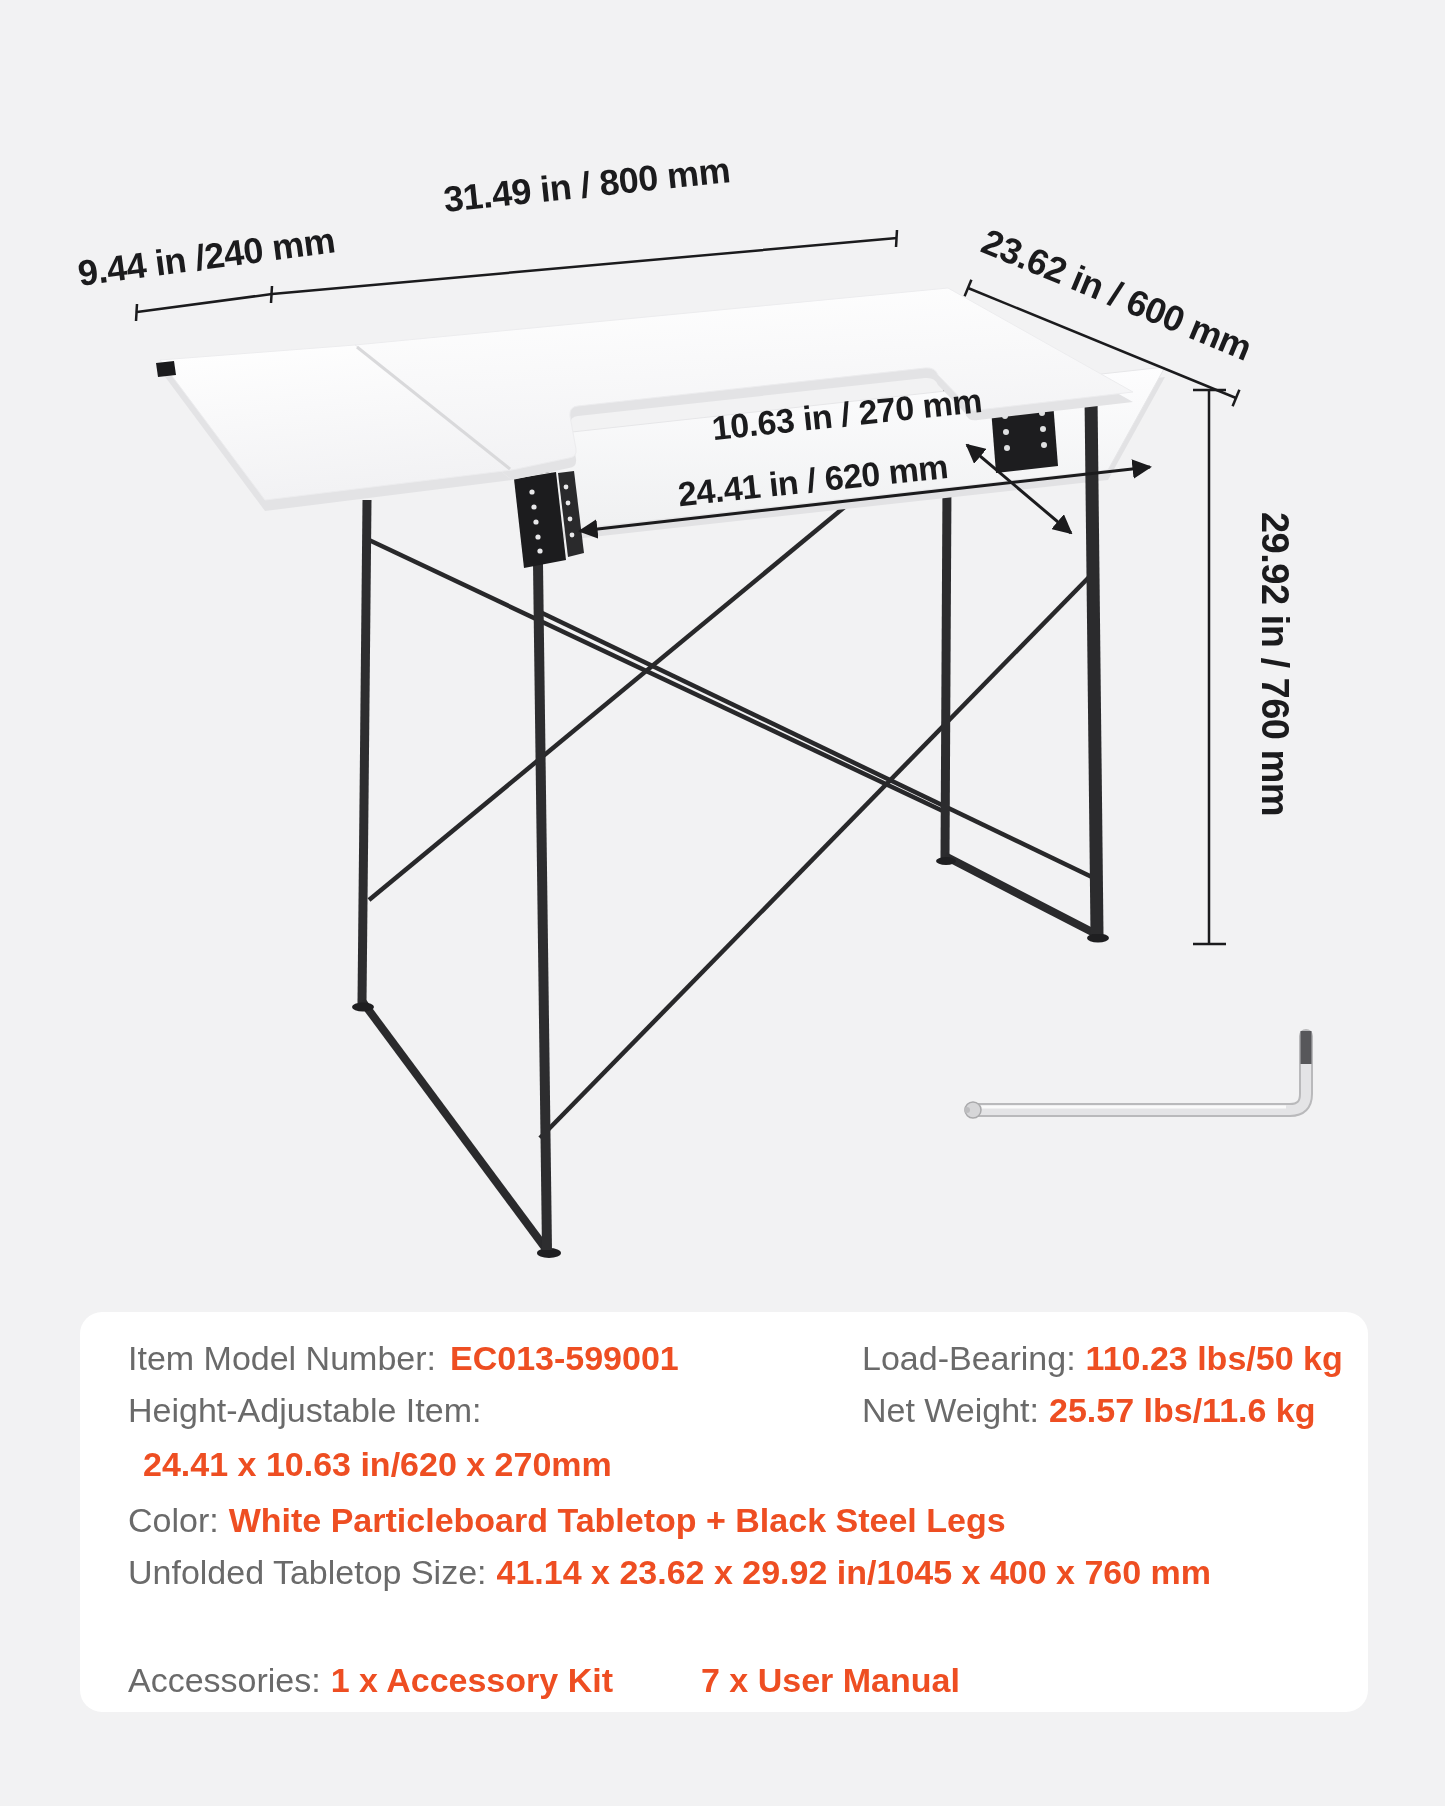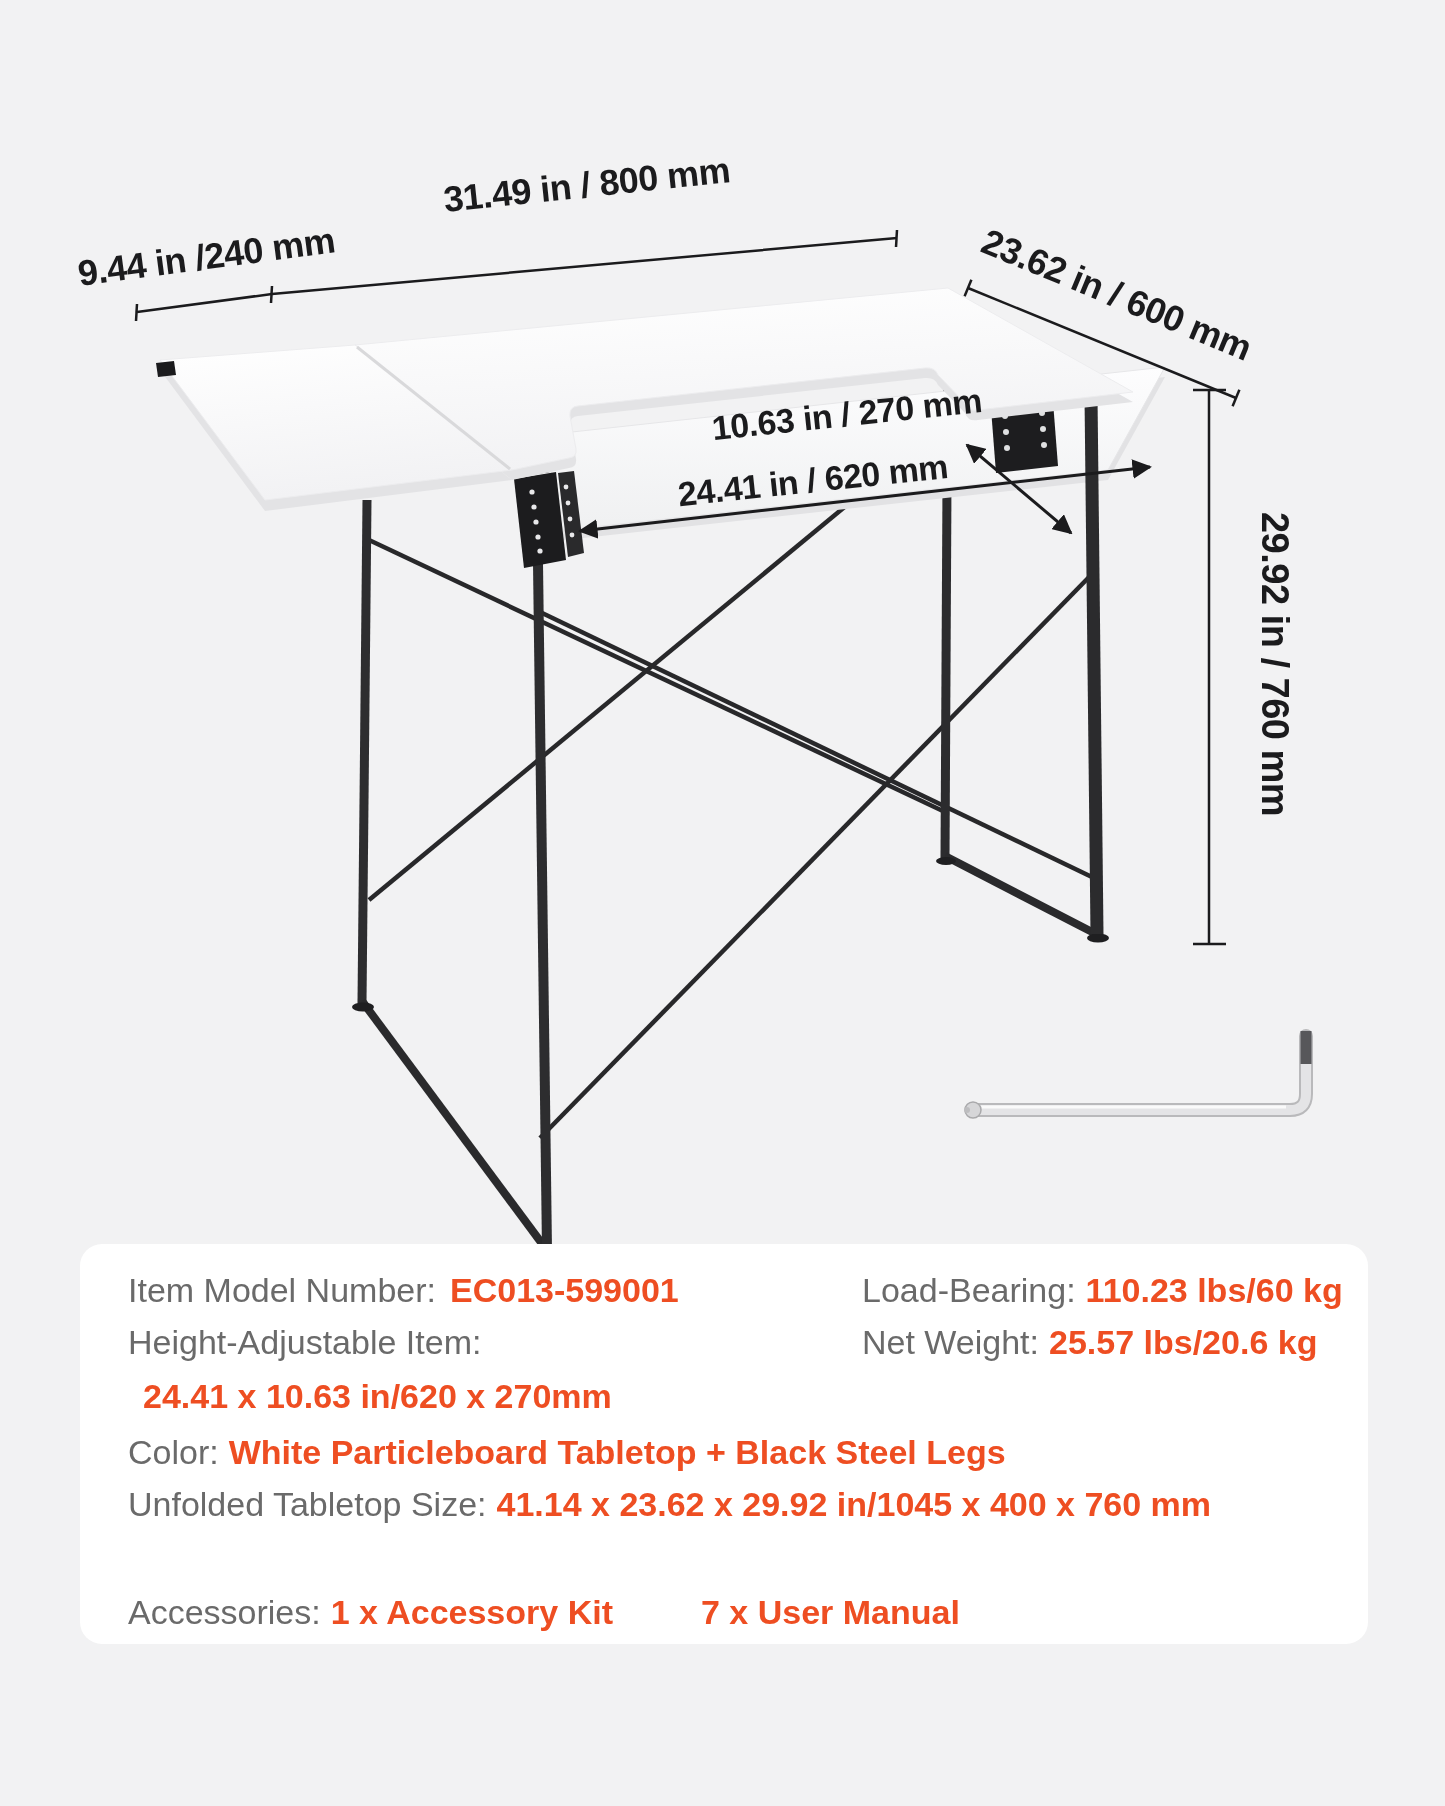--- a/index.html
+++ b/index.html
@@ -4,21 +4,21 @@
 <style>
   html,body{margin:0;padding:0;}
   body{
     width:1445px;height:1806px;position:relative;overflow:hidden;
     background:#f2f2f3;
     font-family:"Liberation Sans", sans-serif;
   }
   #scene{position:absolute;left:0;top:0;}
   .dim-text{fill:#1b1b1d;font-weight:bold;letter-spacing:-0.5px;}
   .spec-panel{
-    position:absolute;left:80px;top:1244px;width:1288px;height:400px;
+    position:absolute;left:80px;top:1312px;width:1288px;height:400px;
     background:#ffffff;border-radius:22px;
   }
   .spec-row{position:absolute;font-size:34px;line-height:40px;white-space:nowrap;color:#6a6a6a;}
   .spec-label{color:#6a6a6a;font-weight:normal;}
   .spec-value{color:#ee4e22;font-weight:bold;margin-left:14px;}
   .spec-value.tight{margin-left:10px;}
   .spec-value.gap{margin-left:88px;}
   .col-left{left:48px;}
   .col-right{left:782px;}
 </style>
@@ -153,28 +153,28 @@
     <circle cx="973" cy="1110" r="8" fill="#d6d6d8" stroke="#a9a9ab" stroke-width="1.5"></circle>
     <circle cx="967" cy="1110" r="3" fill="#bdbdbf"></circle>
   </g>
 </svg>
 
 <div class="spec-panel">
   <div class="spec-row col-left" style="top:26px;">
     <span class="spec-label">Item Model Number:</span><span class="spec-value">EC013-599001</span>
   </div>
   <div class="spec-row col-right" style="top:26px;">
-    <span class="spec-label">Load-Bearing:</span><span class="spec-value tight">110.23 lbs/60 kg</span>
+    <span class="spec-label">Load-Bearing:</span><span class="spec-value tight">110.23 lbs/50 kg</span>
   </div>
 
   <div class="spec-row col-left" style="top:78px;">
     <span class="spec-label">Height-Adjustable Item:</span>
   </div>
   <div class="spec-row col-right" style="top:78px;">
-    <span class="spec-label">Net Weight:</span><span class="spec-value tight">25.57 lbs/20.6 kg</span>
+    <span class="spec-label">Net Weight:</span><span class="spec-value tight">25.57 lbs/11.6 kg</span>
   </div>
 
   <div class="spec-row col-left" style="top:132px;">
     <span class="spec-value" style="margin-left:15px;">24.41 x 10.63 in/620 x 270mm</span>
   </div>
 
   <div class="spec-row col-left" style="top:188px;">
     <span class="spec-label">Color:</span><span class="spec-value tight">White Particleboard Tabletop + Black Steel Legs</span>
   </div>
 

